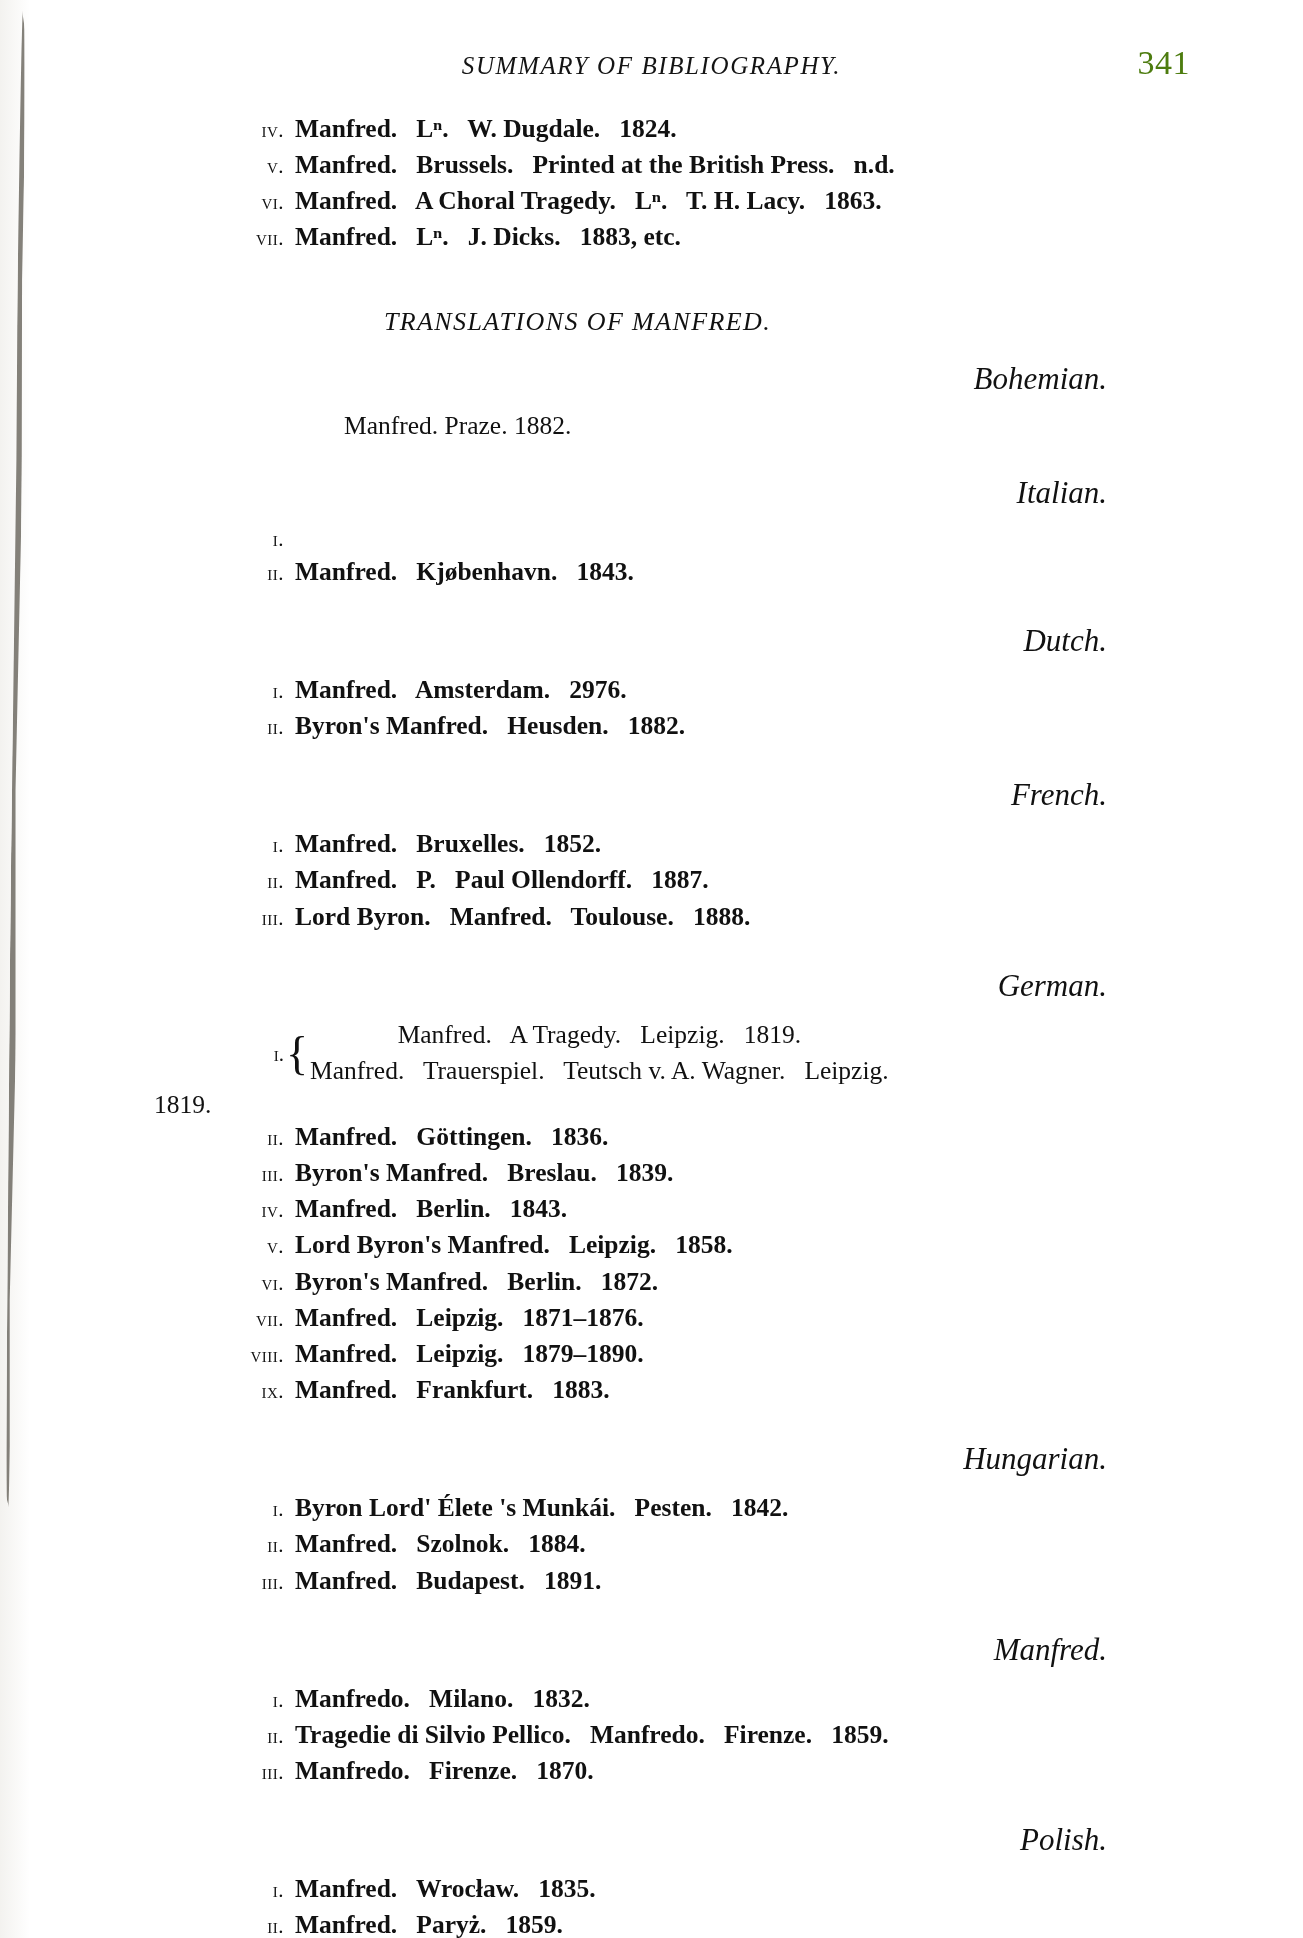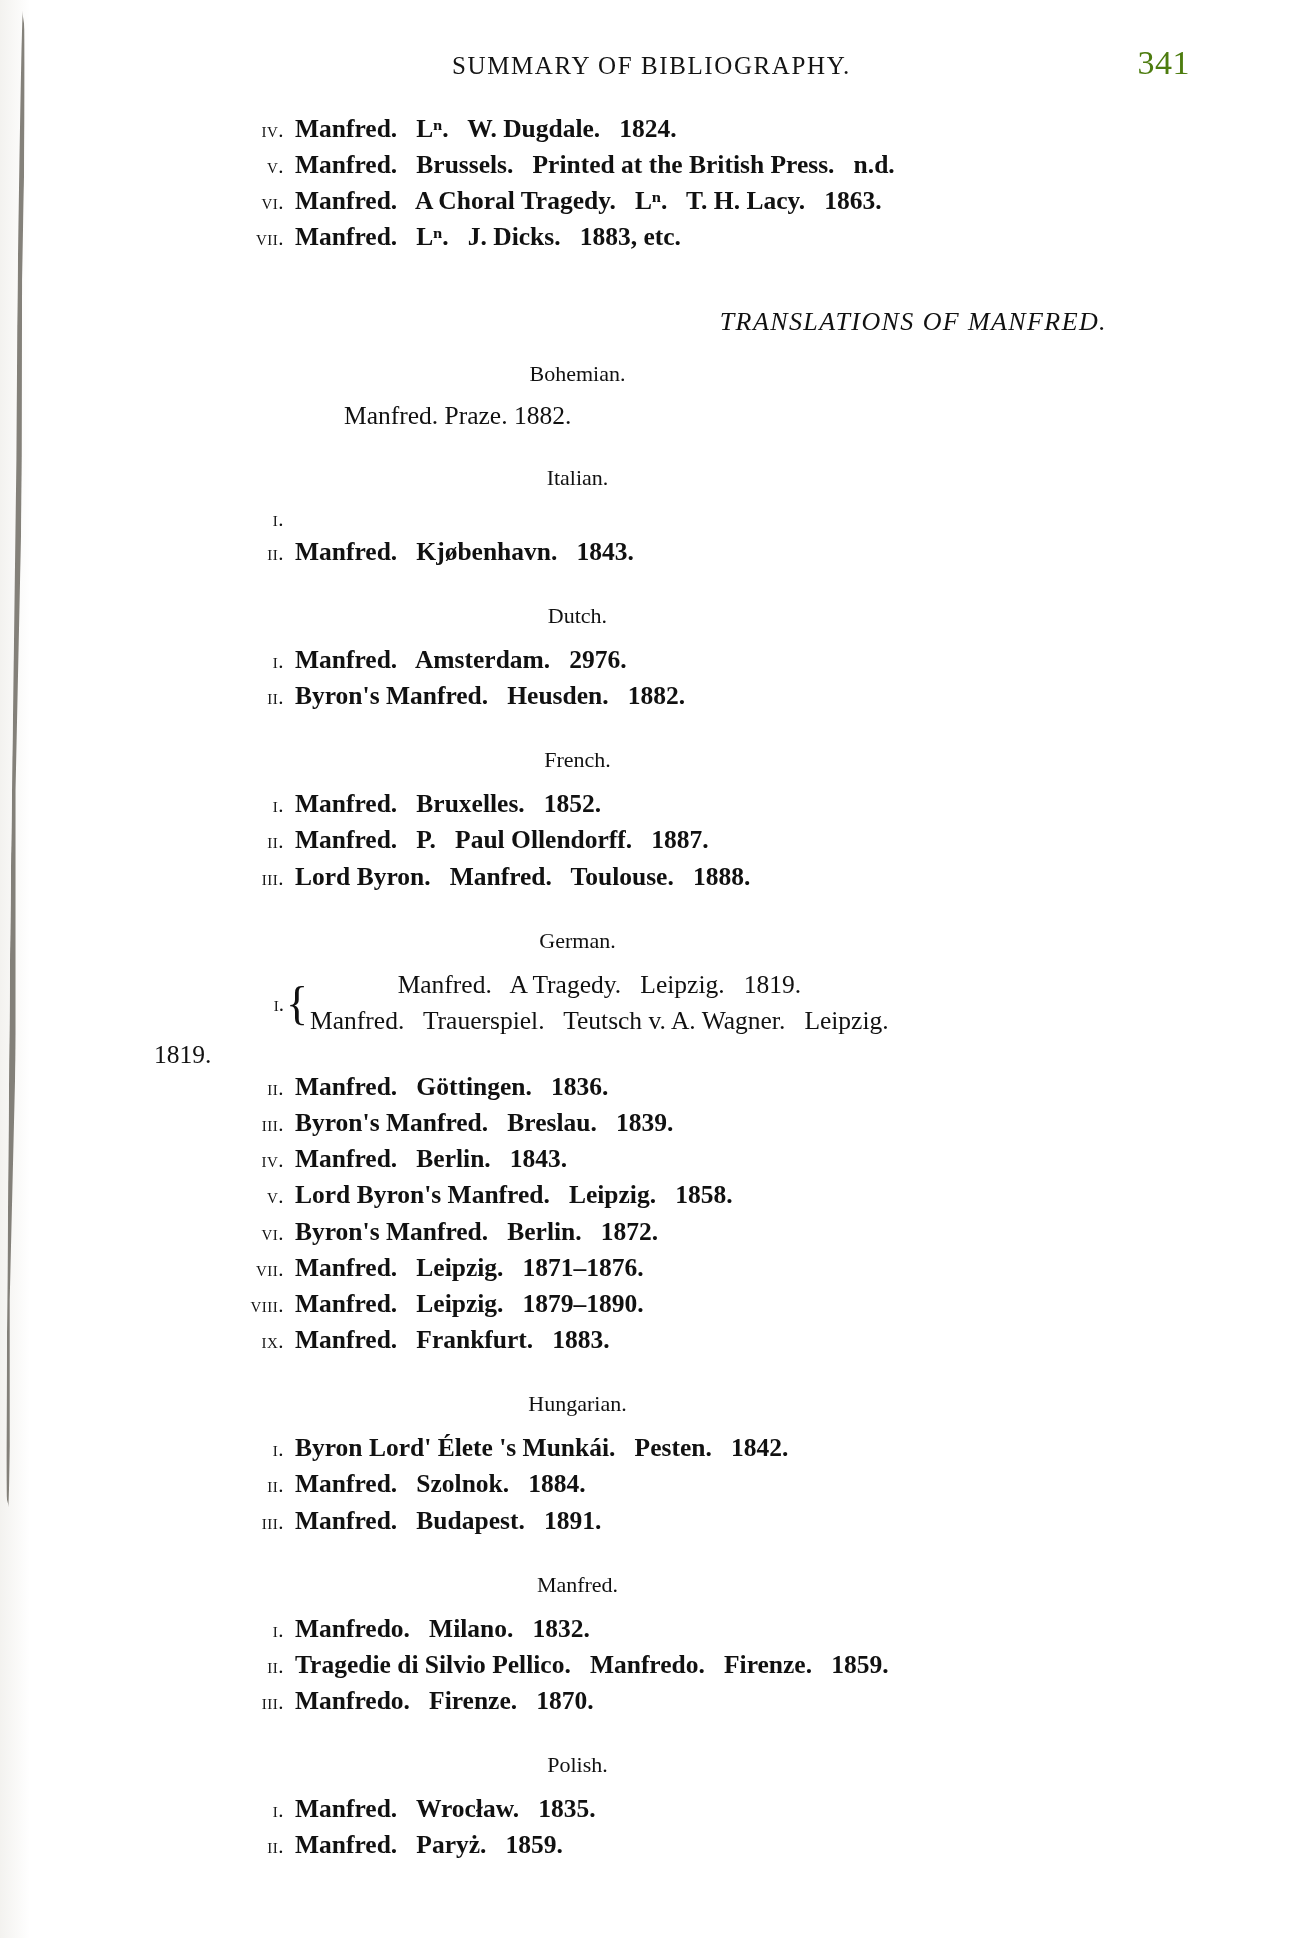--- a/index.html
+++ b/index.html
@@ -57,20 +57,21 @@
   .header-title {
     position: absolute;
     left: 0;
     width: 1303px;
     text-align: center;
     font-size: 25px;
     letter-spacing: 1.6px;
     font-variant: normal;
     text-transform: uppercase;
     color: #141414;
+    font-style: italic;
   }
   .page-number {
     position: absolute;
     right: 113px;
     top: -8px;
     font-size: 34px;
     color: #4d7c0f;
     letter-spacing: 0.5px;
   }
 
@@ -118,25 +119,25 @@
     margin: 30px 0 12px 0;
     letter-spacing: 0.6px;
   }
   .section-head.big {
     font-variant: small-caps;
     font-style: italic;
     font-size: 26px;
     letter-spacing: 1.4px;
     margin-top: 52px;
     margin-bottom: 24px;
+  }
+  .lang-head {
     text-align: right;
-  }
-  .lang-head {
-    text-align: center;
-    font-size: 22px;
+    font-style: italic;
+    font-size: 31px;
     margin: 34px 0 14px 0;
   }
   .lang-head.first { margin-top: 22px; }
 
   .plain-line {
     font-size: 25.5px;
     padding-left: 296px;
     margin-bottom: 2px;
   }
 

